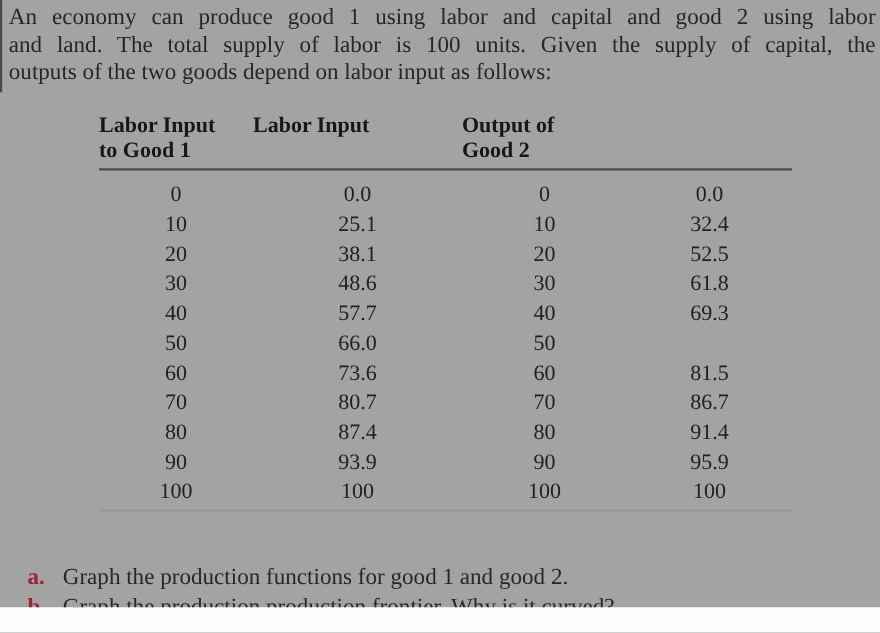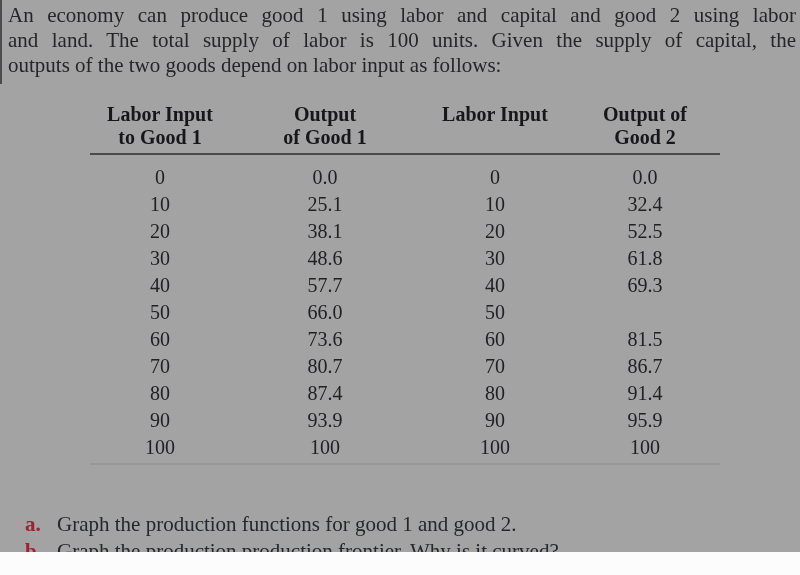--- a/index.html
+++ b/index.html
@@ -17,21 +17,21 @@
   
   .intro{position:absolute;left:8px;top:3px;width:788px;margin:0;
          font-size:21px;line-height:25px;color:#26262a;}
   .jline{display:block;text-align:justify;text-align-last:justify;white-space:normal;}
   .jline.last{text-align-last:left;}
 
   
   .ptable{position:absolute;left:90px;top:103px;width:630px;}
   .thead{display:grid;grid-template-columns:140px 190px 150px 150px;
          font-weight:bold;font-size:20px;line-height:23px;color:#17171b;
-         text-align:center;padding-bottom:4px;border-bottom:2px solid #4a4a4a;}
+         text-align:left;padding-bottom:4px;border-bottom:2px solid #4a4a4a;}
   .tbody{padding-top:9px;padding-bottom:2px;border-bottom:2px solid #97979a;}
   .tr{display:grid;grid-template-columns:140px 190px 150px 150px;
       height:27px;line-height:27px;font-size:20px;color:#202126;text-align:center;}
 
   
   .questions{position:absolute;left:25px;top:511px;font-size:21px;line-height:27px;color:#24272e;}
   .q{display:flex;}
   .q .marker{width:32px;flex:0 0 32px;font-weight:bold;color:#9f2232;}
 
   
@@ -52,24 +52,20 @@
     <span class="jline">An economy can produce good 1 using labor and capital and good 2 using labor</span>
     <span class="jline">and land. The total supply of labor is 100 units. Given the supply of capital, the</span>
     <span class="jline last">outputs of the two goods depend on labor input as follows:</span>
   </p>
 
   <div class="ptable">
     <div class="thead">
       <div class="th">
         <div>Labor Input</div>
         <div>to Good 1</div>
-      </div>
-      <div class="th">
-        <div>Output</div>
-        <div>of Good 1</div>
       </div>
       <div class="th">
         <div>Labor Input</div>
       </div>
       <div class="th">
         <div>Output of</div>
         <div>Good 2</div>
       </div>
     </div>
 

